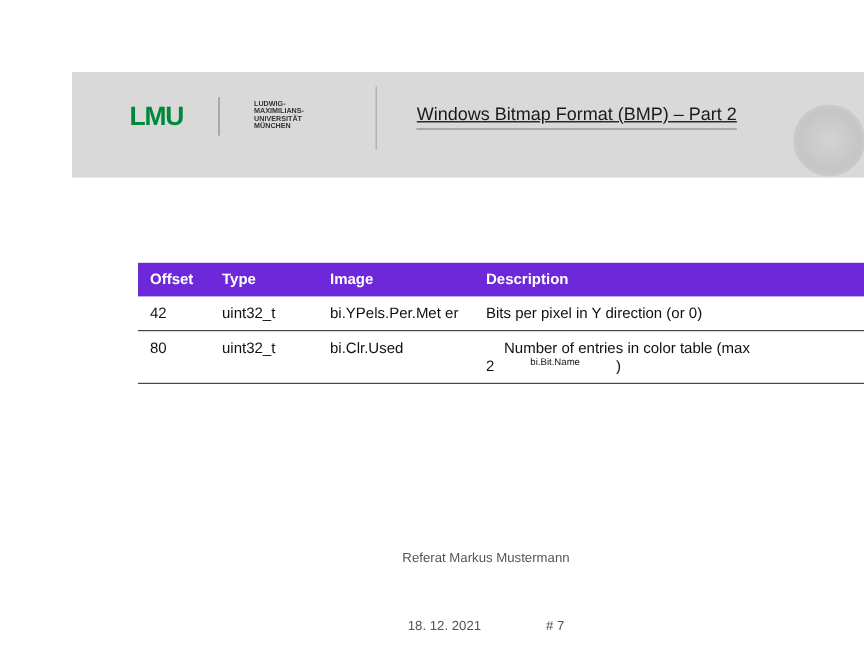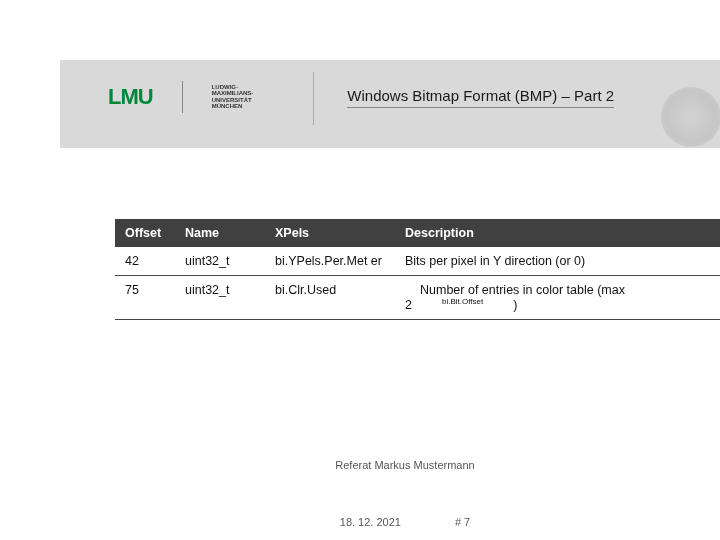--- a/index.html
+++ b/index.html
@@ -2,26 +2,26 @@
 <html><head>
 <meta charset="utf-8">
 <style>
   * { box-sizing: border-box; margin: 15px; padding: 0; }
   html, body { width: 720px; height: 540px; font-family: Verdana, Geneva, sans-serif; background: #fff; }
   .slide { width: 720px; height: 540px; position: relative; display: flex; flex-direction: column; }
   .header-band { height: 88px; background: #d9d9d9; display: flex; align-items: flex-end; padding: 0 18px 8px 18px; position: relative; }
   .logo-block { display: flex; align-items: center; gap: 8px; margin-right: 30px; }
   .logo-lmu { font-weight: 900; font-size: 22px; letter-spacing: -1px; color: #00883a; }
   .logo-sub { font-size: 6px; line-height: 1.1; color: #333; text-transform: uppercase; font-weight: 700; }
-  .title-area { flex: 1; display: flex; align-items: center; border-left: 1px solid #aaa; padding-left: 18px; padding-bottom: 2px; }
+  .title-area { flex: 1; display: flex; align-items: center; border-left: 1px solid #aaa; padding-left: 18px; padding-bottom: 2px; text-decoration: underline; }
   .title-text { font-size: 15px; color: #1a1a1a; border-bottom: 1px solid #888; padding-bottom: 3px; display: inline-block; }
   .seal { position: absolute; right: 14px; top: 12px; width: 60px; height: 60px; border-radius: 50%; background: radial-gradient(circle, #cfcfcf 0%, #b8b8b8 60%, #d9d9d9 100%); opacity: 0.6; }
   .content { flex: 1; padding: 26px 40px 0 40px; }
   table { width: 100%; border-collapse: collapse; font-size: 12.5px; }
-  thead th { background: #404040; color: #fff; text-align: left; font-weight: 700; padding: 7px 10px; }
+  thead th { background: #6d28d9; color: #fff; text-align: left; font-weight: 700; padding: 7px 10px; }
   tbody td { border-bottom: 1px solid #444; padding: 7px 10px; vertical-align: top; color: #111; }
   tbody tr:last-child td { border-bottom: 1px solid #444; }
   .col-offset { width: 60px; }
   .col-type { width: 90px; }
   .col-name { width: 130px; }
   sup { font-size: 8px; }
   .footer { position: absolute; bottom: 12px; left: 0; right: 0; display: flex; justify-content: space-between; align-items: center; padding: 0 40px; font-size: 11px; color: #555; flex-direction: column; }
   .footer .right { display: flex; gap: 24px; }
 </style>
 </head>
@@ -41,37 +41,37 @@
       <span class="title-text">Windows Bitmap Format (BMP) – Part 2</span>
     </div>
     <div class="seal"></div>
   </div>
 
   <div class="content">
     <table>
       <thead>
         <tr>
           <th class="col-offset">Offset</th>
-          <th class="col-type">Name</th>
-          <th class="col-name">XPels</th>
+          <th class="col-type">Type</th>
+          <th class="col-name">Image</th>
           <th>Description</th>
         </tr>
       </thead>
       <tbody>
         <tr>
           <td>42</td>
           <td>uint32_t</td>
           <td>bi.YPels.Per.Met er</td>
           <td>Bits per pixel in Y direction (or 0)</td>
         </tr>
         <tr>
-          <td>75</td>
+          <td>80</td>
           <td>uint32_t</td>
           <td>bi.Clr.Used</td>
-          <td><span>Number of entries in color table (max 2</span><sup>bi.Bit.Offset</sup><span>)</span></td>
+          <td><span>Number of entries in color table (max 2</span><sup>bi.Bit.Name</sup><span>)</span></td>
         </tr>
       </tbody>
     </table>
   </div>
 
   <div class="footer">
     <span>Referat Markus Mustermann</span>
     <span class="right">
       <span>18. 12. 2021</span>
       <span># 7</span>

